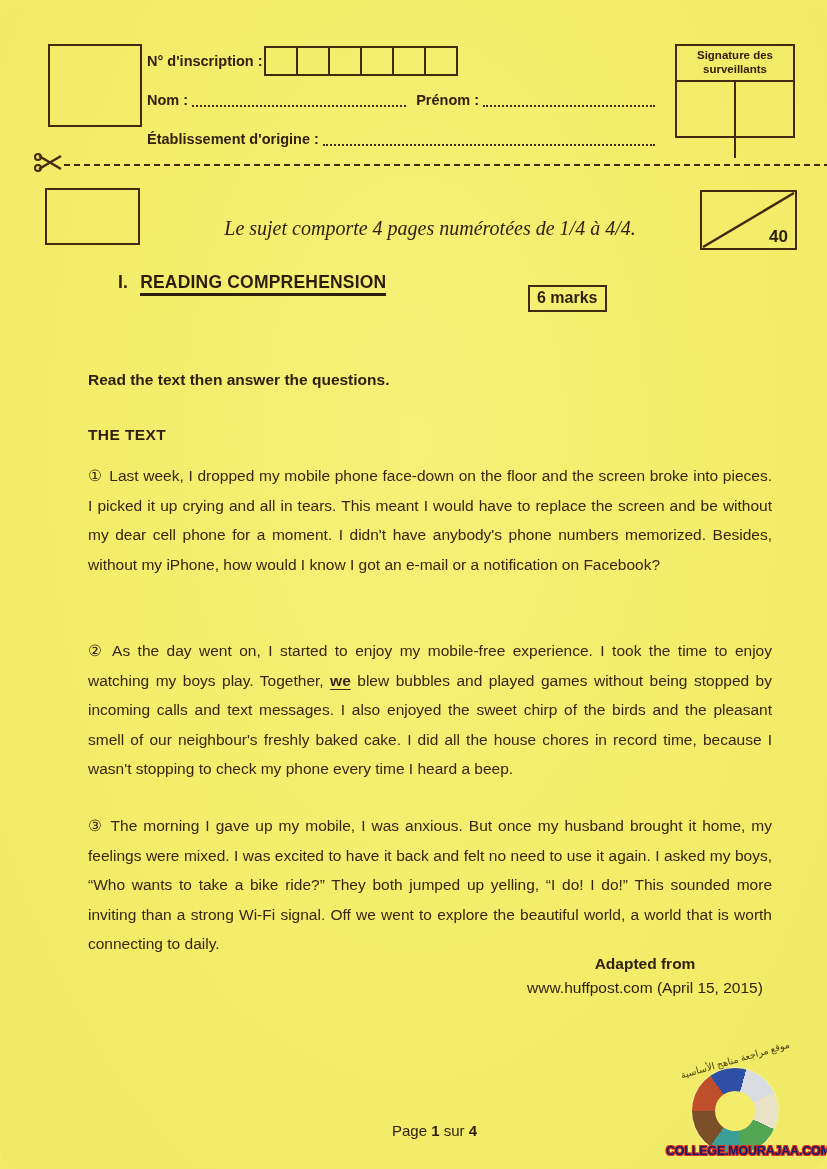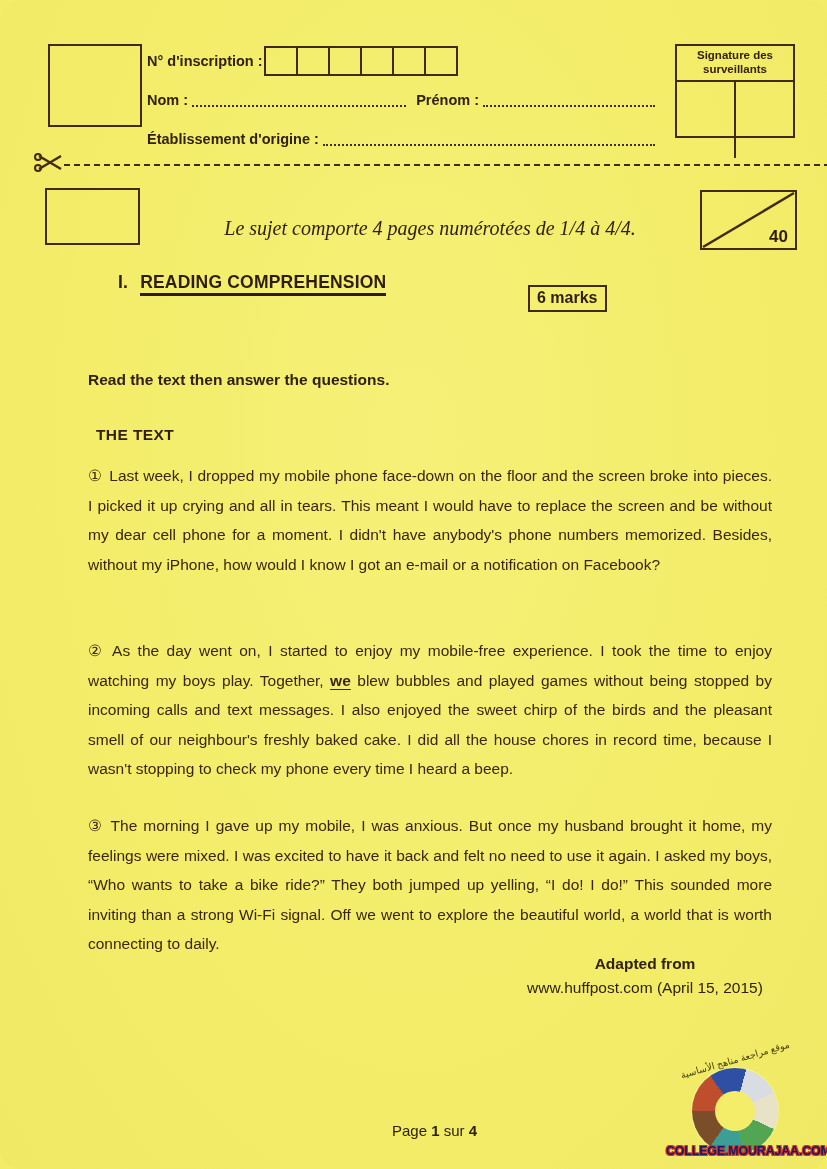--- a/index.html
+++ b/index.html
@@ -112,21 +112,21 @@
     </svg>
     <span class="score-num">40</span>
   </div>
 
   <div class="heading">
     <span class="sec-num">I.</span><span class="sec-title">READING COMPREHENSION</span>
   </div>
   <div class="marks-box">6 marks</div>
 
   <div class="bold-line" style="left:88px; top:359px;margin-top:12px;">Read the text then answer the questions.</div>
-  <div class="bold-line" style="left:88px; top:426px; letter-spacing:0.4px;margin-left:8px;">THE TEXT</div>
+  <div class="bold-line" style="left:88px; top:426px; letter-spacing:0.4px;">THE TEXT</div>
 
   <div class="para" style="top:461px;">
     <span class="marker">①</span><span>Last week, I dropped my mobile phone face-down on the floor and the screen broke into pieces. I picked it up crying and all in tears. This meant I would have to replace the screen and be without my dear cell phone for a moment. I didn't have anybody's phone numbers memorized. Besides, without my iPhone, how would I know I got an e-mail or a notification on Facebook?</span>
   </div>
 
   <div class="para" style="top:636px;">
     <span class="marker">②</span><span>As the day went on, I started to enjoy my mobile-free experience. I took the time to enjoy watching my boys play. Together, </span><span class="we">we</span><span> blew bubbles and played games without being stopped by incoming calls and text messages. I also enjoyed the sweet chirp of the birds and the pleasant smell of our neighbour's freshly baked cake. I did all the house chores in record time, because I wasn't stopping to check my phone every time I heard a beep.</span>
   </div>
 
   <div class="para" style="top:811px;">

